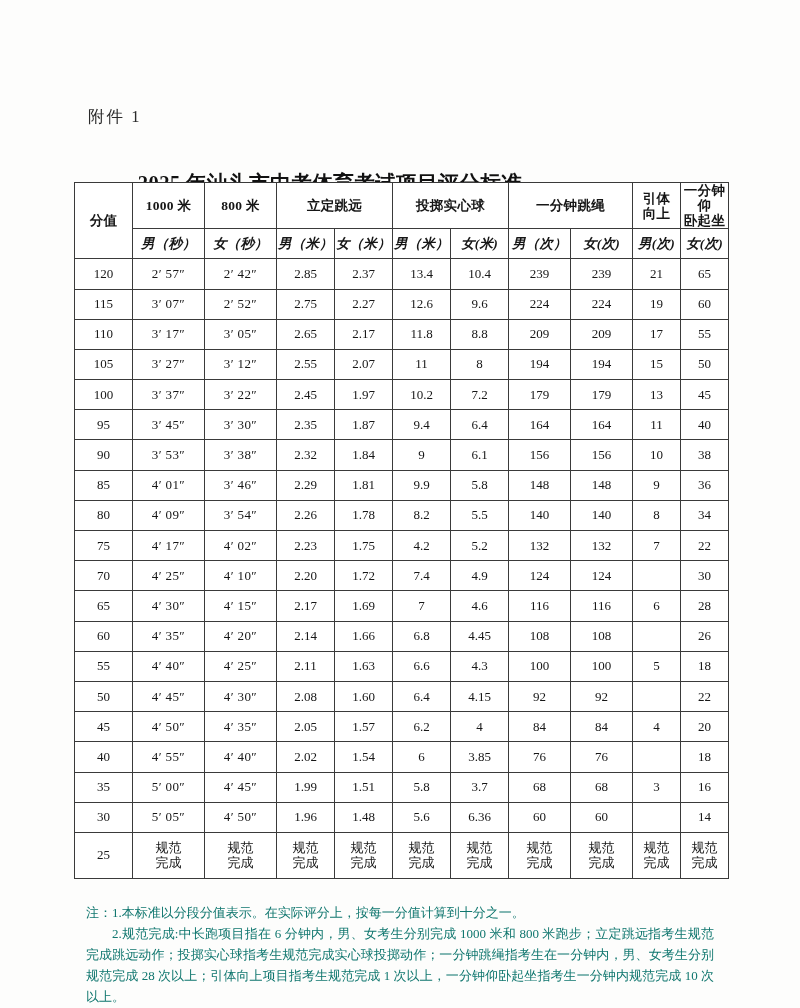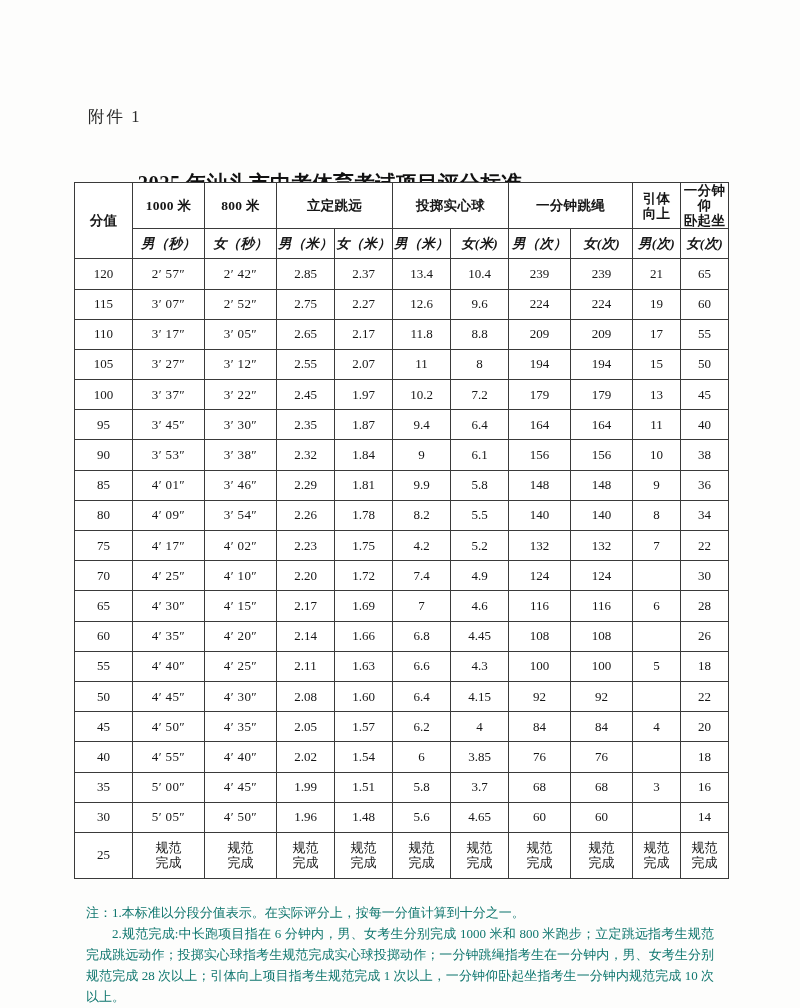--- a/index.html
+++ b/index.html
@@ -424,21 +424,21 @@
             <td>3</td>
             <td>16</td>
           </tr>
           <tr>
             <td class="score-cell">30</td>
             <td class="time-cell">5′ 05″</td>
             <td class="time-cell">4′ 50″</td>
             <td>1.96</td>
             <td>1.48</td>
             <td>5.6</td>
-            <td>4.65</td>
+            <td>6.36</td>
             <td>60</td>
             <td>60</td>
             <td></td>
             <td>14</td>
           </tr>
           <tr class="standard-row">
             <td class="score-cell">25</td>
             <td>
               <span class="two-line">规范</span>
               <span class="two-line">完成</span>

